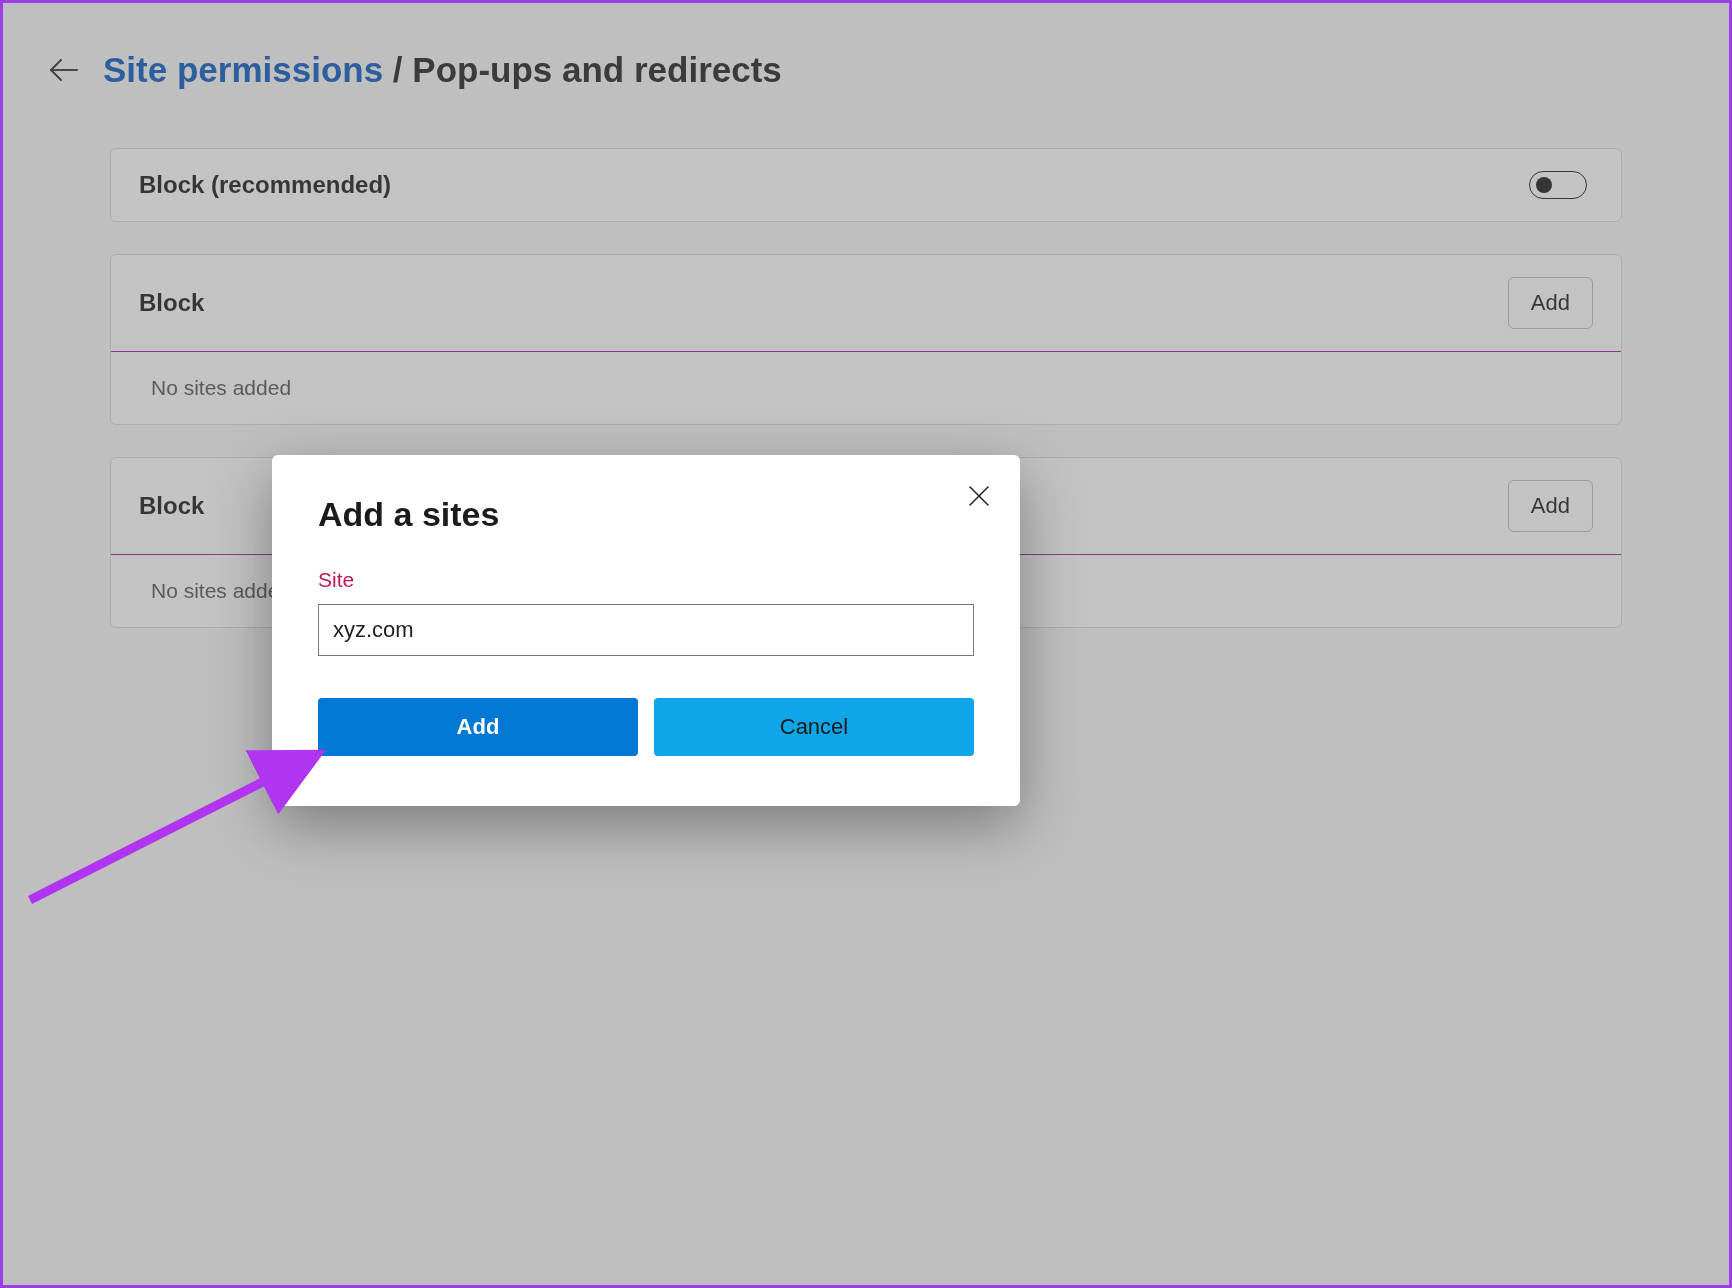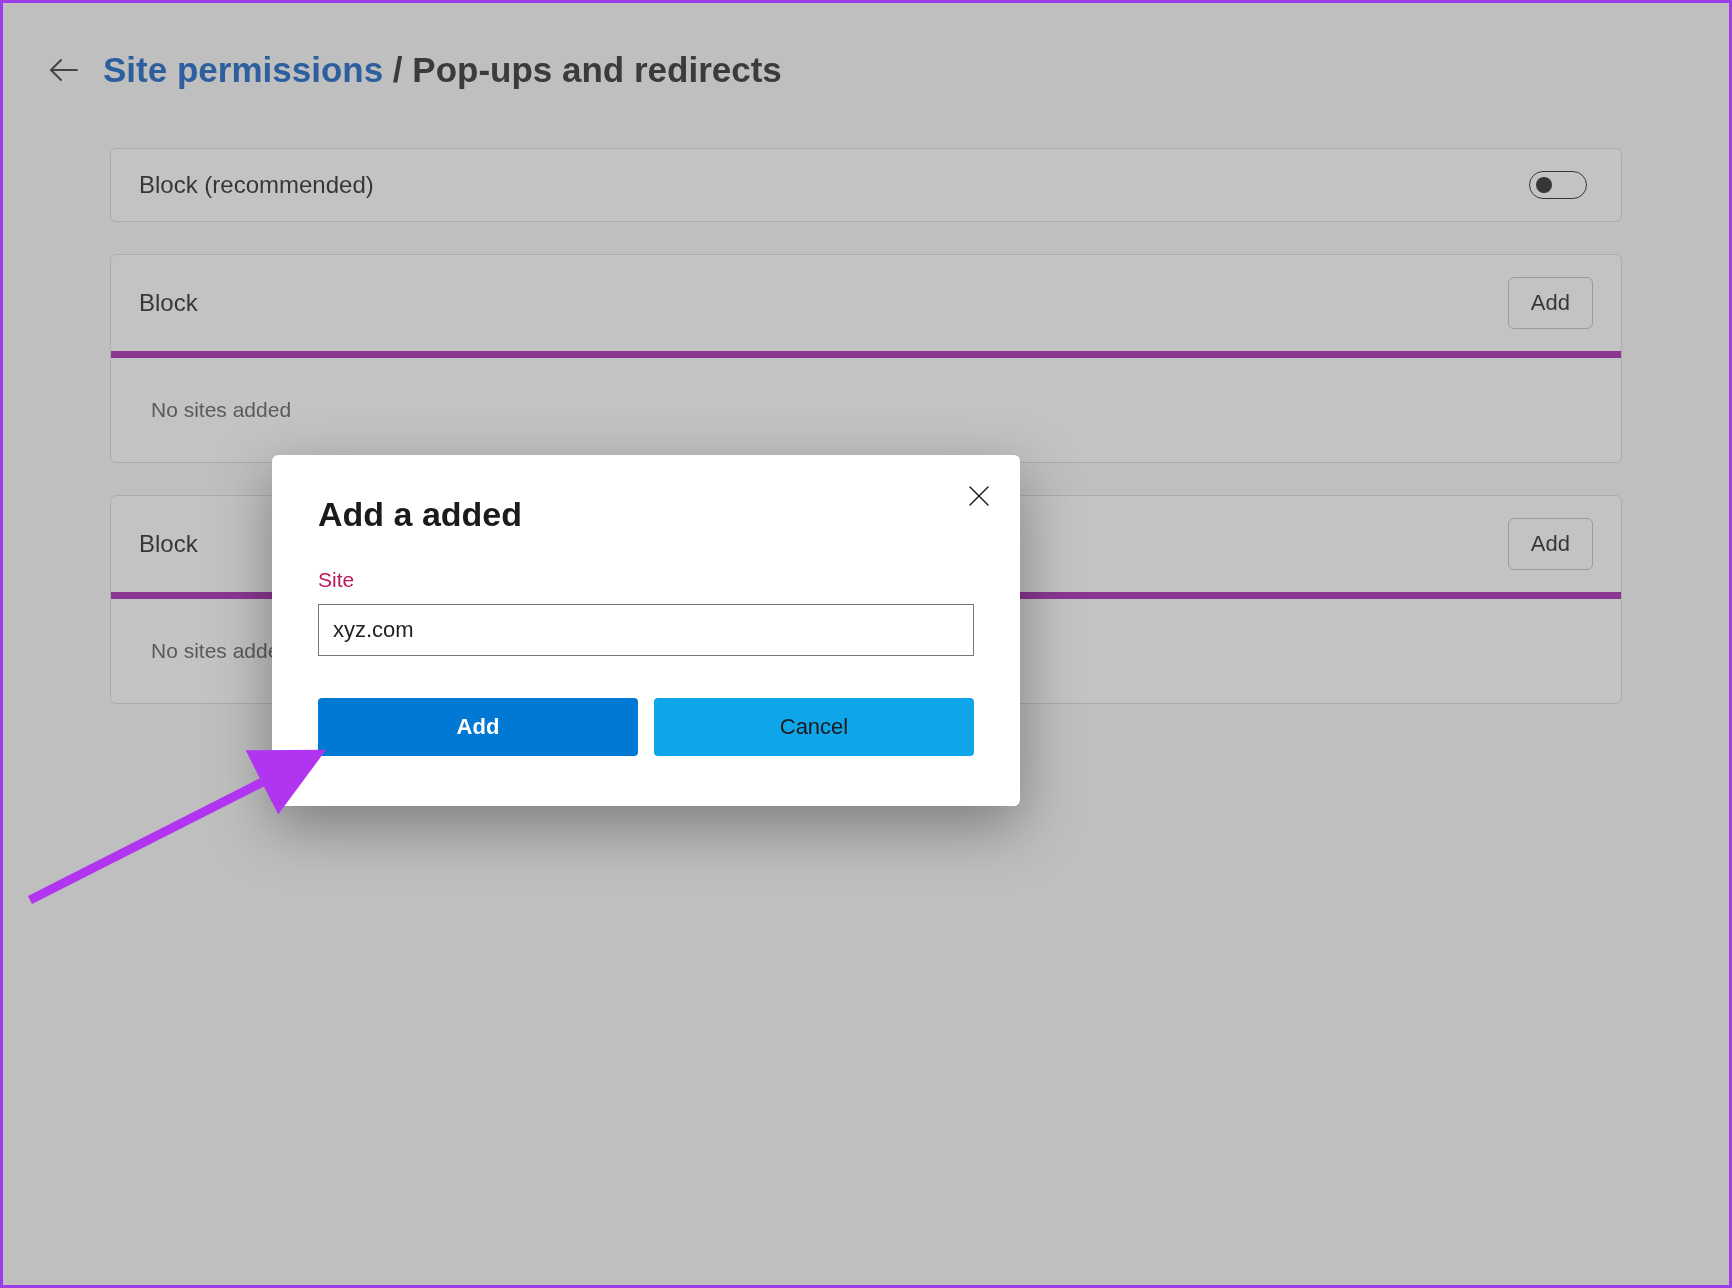--- a/index.html
+++ b/index.html
@@ -57,26 +57,26 @@
     margin-bottom: 32px;
   }
   .panel-head {
     display: flex;
     align-items: center;
     justify-content: space-between;
     padding: 22px 28px;
   }
   .panel-title {
     font-size: 24px;
-    font-weight: 400;
+    font-weight: 700;
     color: #1b1b1b;
   }
   .panel-body {
-    border-top: 7px solid #a21caf;
-    padding: 40px 40px;
+    border-top: 1px solid #a21caf;
+    padding: 24px 40px;
     font-size: 21px;
     color: #555;
   }
   .toggle {
     width: 58px;
     height: 28px;
     border: 1.5px solid #1b1b1b;
     border-radius: 999px;
     position: relative;
     background: #fdfdfd;
@@ -220,21 +220,21 @@
 
 <div class="overlay"></div>
 
 <div class="dialog">
   <div class="close">
     <svg width="22" height="22" viewBox="0 0 22 22" stroke="#1b1b1b" stroke-width="1.5" stroke-linecap="round">
       <line x1="2" y1="2" x2="20" y2="20"></line>
       <line x1="20" y1="2" x2="2" y2="20"></line>
     </svg>
   </div>
-  <h2>Add a added</h2>
+  <h2>Add a sites</h2>
   <label>Site</label>
   <input type="text" value="xyz.com" style="">
   <div class="dialog-actions">
     <button class="btn btn-primary">Add</button>
     <button class="btn btn-secondary">Cancel</button>
   </div>
 </div>
 
 <svg class="annotation-arrow" style="left:10px; top:700px;" width="320" height="220" viewBox="0 0 320 220">
   <defs>

